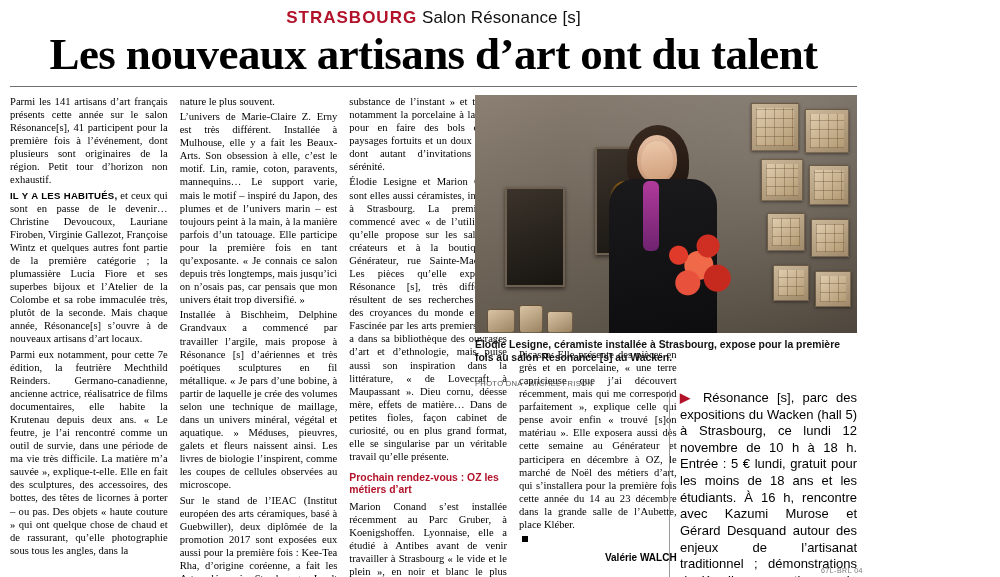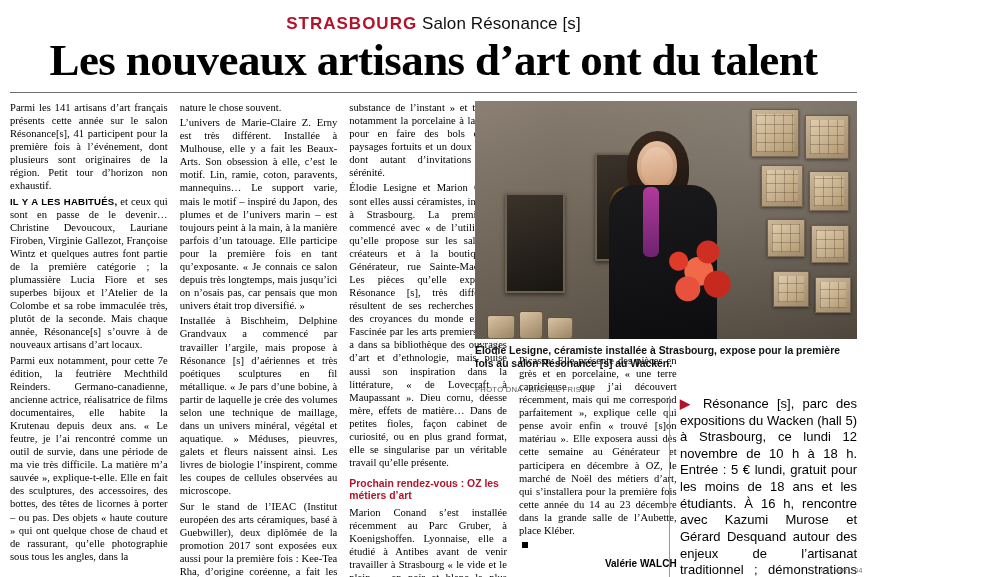--- a/index.html
+++ b/index.html
@@ -12,21 +12,21 @@
     background: #ffffff;
     font-family: "Liberation Serif", serif;
     color: #000000;
     overflow: hidden;
   }
   .page {
     position: relative;
     width: 867px;
     height: 577px;
     box-sizing: border-box;
-    padding: 12px 10px 0 10px;
+    padding: 6px 10px 0 10px;
   }
   
   .kicker {
     text-align: center;
     font-family: "Liberation Sans", sans-serif;
     font-size: 17px;
     letter-spacing: 0.1px;
     margin: 2px 0 0 0;
     white-space: nowrap;
   }
@@ -295,21 +295,21 @@
 
     <div class="col">
       <p>Parmi les 141 artisans d’art français présents cette année sur le salon Résonance[s], 41 participent pour la première fois à l’événement, dont plusieurs sont originaires de la région. Petit tour d’horizon non exhaustif.</p>
       <p>
         <span class="lead-caps">IL Y A LES HABITUÉS,</span><span> et ceux qui sont en passe de le devenir… Christine Devoucoux, Lauriane Firoben, Virginie Gallezot, Françoise Wintz et quelques autres font partie de la première catégorie ; la plumassière Lucia Fiore et ses superbes bijoux et l’Atelier de la Colombe et sa robe immaculée très, plutôt de la seconde. Mais chaque année, Résonance[s] s’ouvre à de nouveaux artisans d’art locaux.</span>
       </p>
       <p>Parmi eux notamment, pour cette 7e édition, la feutrière Mechthild Reinders. Germano-canadienne, ancienne actrice, réalisatrice de films documentaires, elle habite la Krutenau depuis deux ans. « Le feutre, je l’ai rencontré comme un outil de survie, dans une période de ma vie très difficile. La matière m’a sauvée », explique-t-elle. Elle en fait des sculptures, des accessoires, des bottes, des têtes de licornes à porter – ou pas. Des objets « haute couture » qui ont quelque chose de chaud et de rassurant, qu’elle photographie sous tous les angles, dans la</p>
     </div>
 
     <div class="col">
-      <p>nature le chose souvent.</p>
+      <p>nature le plus souvent.</p>
       <p>L’univers de Marie-Claire Z. Erny est très différent. Installée à Mulhouse, elle y a fait les Beaux-Arts. Son obsession à elle, c’est le motif. Lin, ramie, coton, paravents, mannequins… Le support varie, mais le motif – inspiré du Japon, des plumes et de l’univers marin – est toujours peint à la main, à la manière parfois d’un tatouage. Elle participe pour la première fois en tant qu’exposante. « Je connais ce salon depuis très longtemps, mais jusqu’ici on n’osais pas, car pensais que mon univers était trop diversifié. »</p>
       <p>Installée à Bischheim, Delphine Grandvaux a commencé par travailler l’argile, mais propose à Résonance [s] d’aériennes et très poétiques sculptures en fil métallique. « Je pars d’une bobine, à partir de laquelle je crée des volumes selon une technique de maillage, dans un univers minéral, végétal et aquatique. » Méduses, pieuvres, galets et fleurs naissent ainsi. Les livres de biologie l’inspirent, comme les coupes de cellules observées au microscope.</p>
       <p>Sur le stand de l’IEAC (Institut européen des arts céramiques, basé à Guebwiller), deux diplômée de la promotion 2017 sont exposées eux aussi pour la première fois : Kee-Tea Rha, d’origine coréenne, a fait les Arts déco à Strasbourg. Iseult Fayolle capte « la</p>
     </div>
 
     <div class="col">
       <p>substance de l’instant » et travaille notamment la porcelaine à la plaque pour en faire des bols où des paysages fortuits et un doux toucher dont autant d’invitations à la sérénité.</p>
       <p>Élodie Lesigne et Marion Conand sont elles aussi céramistes, installées à Strasbourg. La première a commencé avec « de l’utilitaire », qu’elle propose sur les salons de créateurs et à la boutique Le Générateur, rue Sainte-Madeleine. Les pièces qu’elle expose à Résonance [s], très différentes, résultent de ses recherches autour des croyances du monde entier. « Fascinée par les arts premiers », elle a dans sa bibliothèque des ouvrages d’art et d’ethnologie, mais puise aussi son inspiration dans la littérature, « de Lovecraft à Maupassant ». Dieu cornu, déesse mère, effets de matière… Dans de petites fioles, façon cabinet de curiosité, ou en plus grand format, elle se singularise par un véritable travail qu’elle présente.</p>
       <div class="redhead">Prochain rendez-vous : OZ les métiers d’art</div>
       <p>Marion Conand s’est installée récemment au Parc Gruber, à Koenigshoffen. Lyonnaise, elle a étudié à Antibes avant de venir travailler à Strasbourg « le vide et le plein », en noir et blanc le plus souvent, au fil de céramiques très graphiques, avec des profils grecs qui ne sont pas sans rappeler parfois</p>

